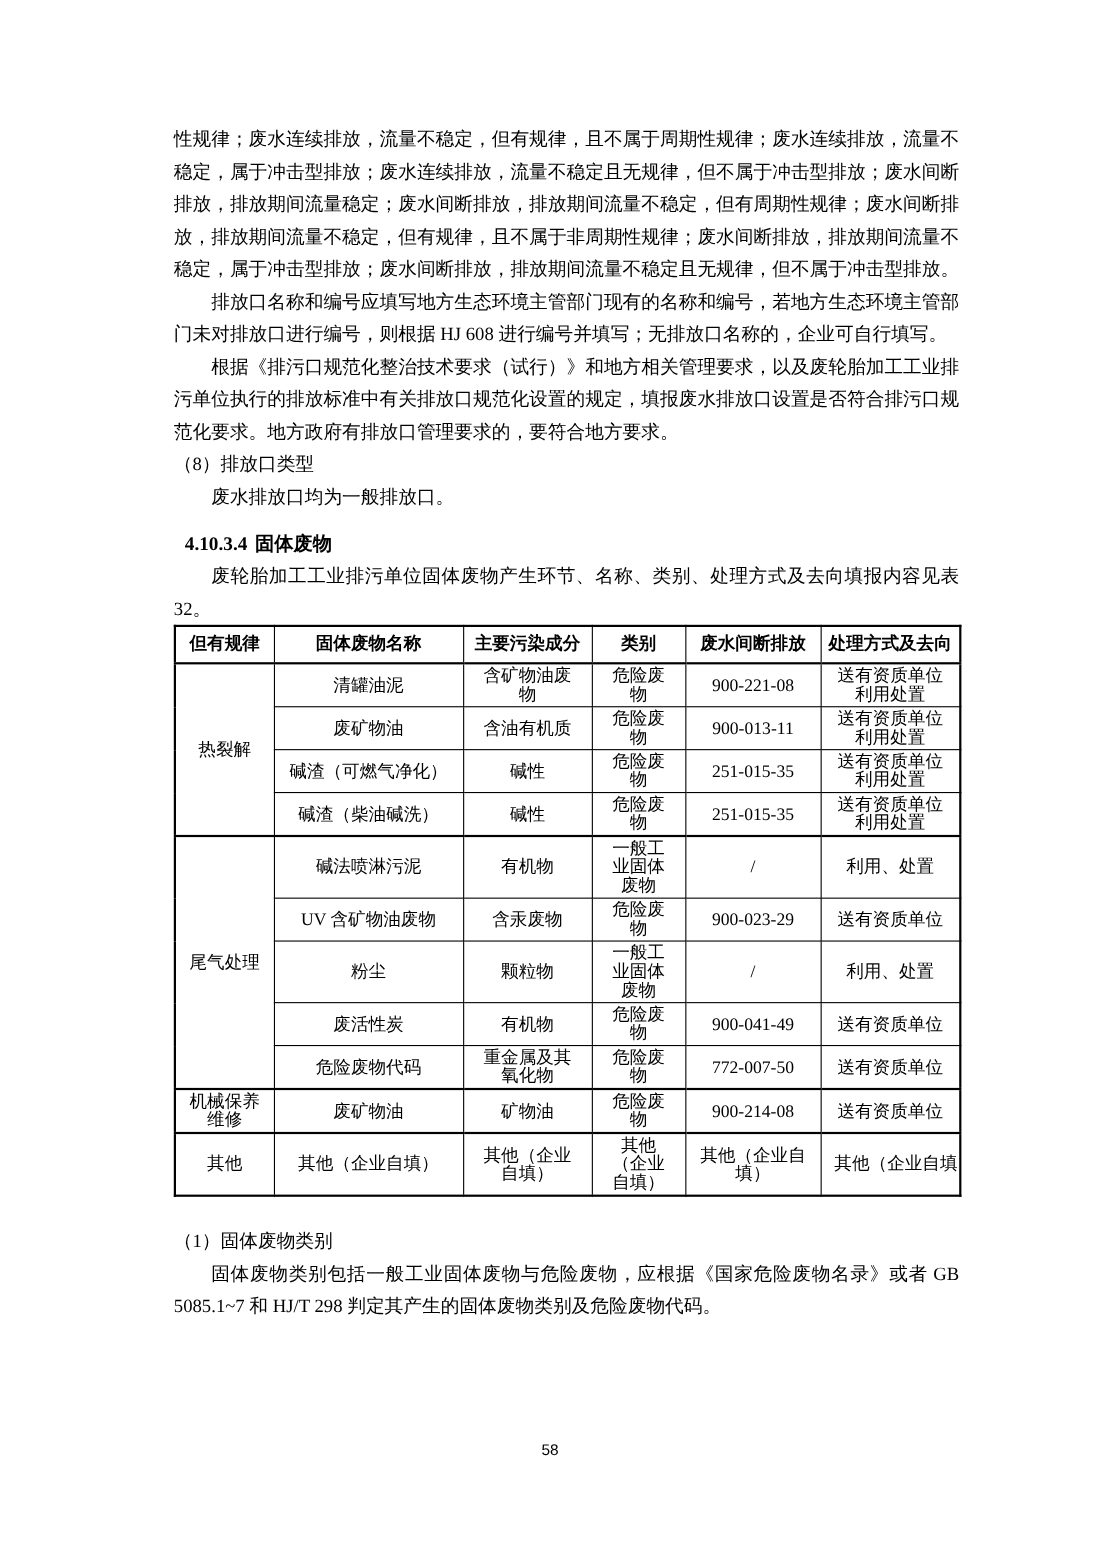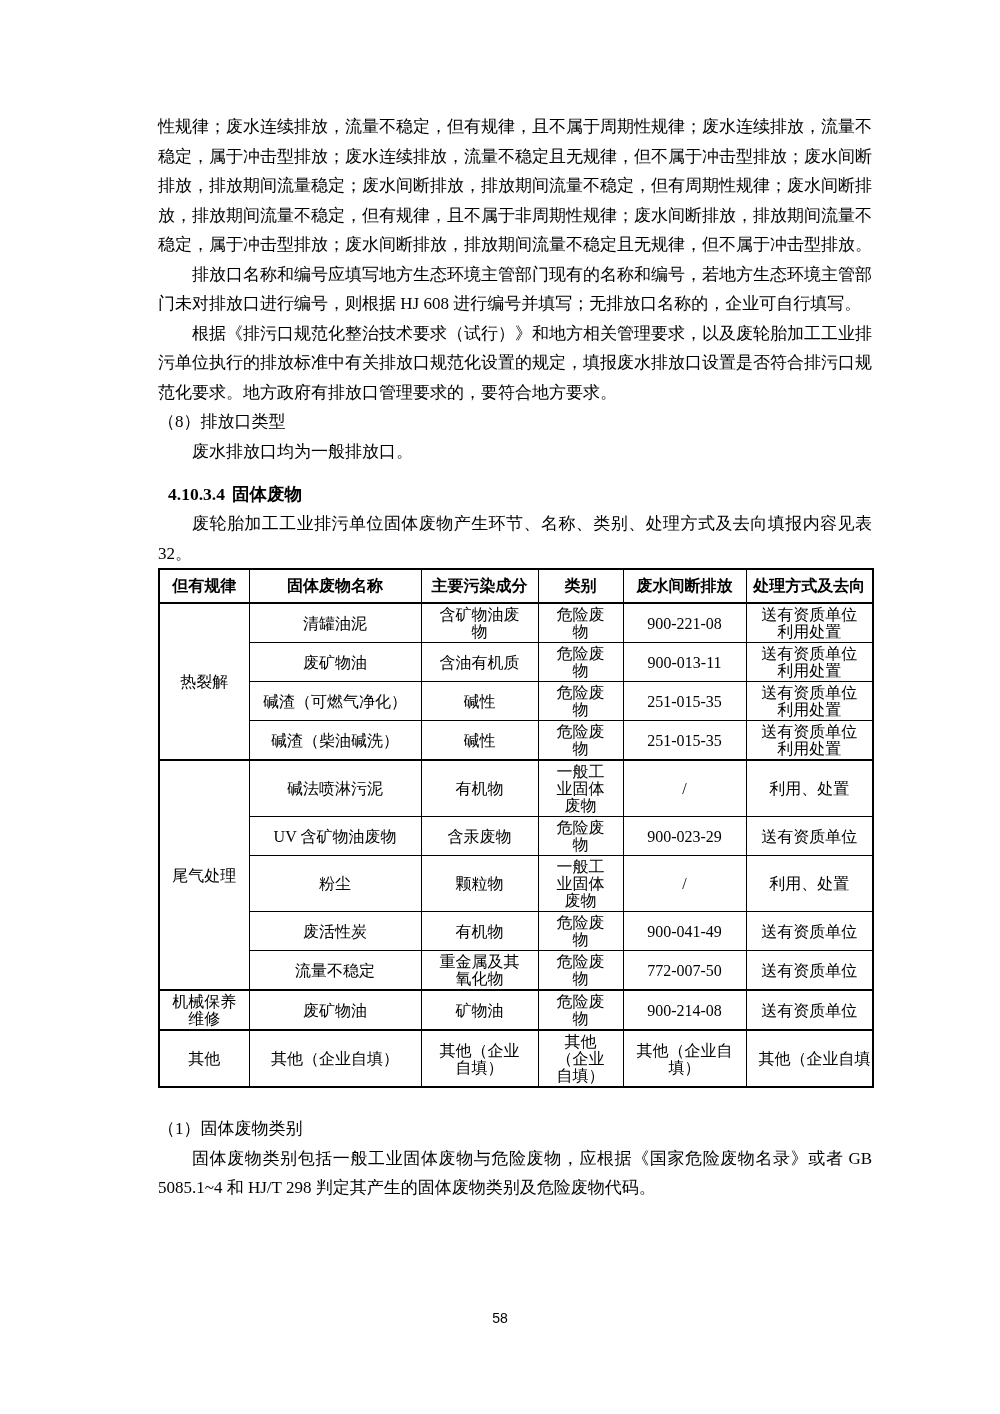--- a/index.html
+++ b/index.html
@@ -149,21 +149,21 @@
           <td>利用、处置</td>
         </tr>
         <tr>
           <td>废活性炭</td>
           <td>有机物</td>
           <td>危险废物</td>
           <td>900-041-49</td>
           <td>送有资质单位</td>
         </tr>
         <tr>
-          <td>流量不稳定</td>
+          <td>危险废物代码</td>
           <td>重金属及其氧化物</td>
           <td>危险废物</td>
           <td>772-007-50</td>
           <td>送有资质单位</td>
         </tr>
         <tr class="group-start">
           <td rowspan="1">机械保养维修</td>
           <td>废矿物油</td>
           <td>矿物油</td>
           <td>危险废物</td>
@@ -175,17 +175,17 @@
           <td>其他（企业自填）</td>
           <td>其他（企业自填）</td>
           <td>其他（企业自填）</td>
           <td>其他（企业自填）</td>
           <td>其他（企业自填）</td>
         </tr>
       </tbody>
   </table>
 
   <p class="body-text item-heading after-table">（1）固体废物类别</p>
-  <p class="body-text indent">固体废物类别包括一般工业固体废物与危险废物，应根据《国家危险废物名录》或者 GB 5085.1~4 和 HJ/T 298 判定其产生的固体废物类别及危险废物代码。</p>
+  <p class="body-text indent">固体废物类别包括一般工业固体废物与危险废物，应根据《国家危险废物名录》或者 GB 5085.1~7 和 HJ/T 298 判定其产生的固体废物类别及危险废物代码。</p>
 
 </div>
 
 <div class="page-number">58</div>
 
 </body></html>

